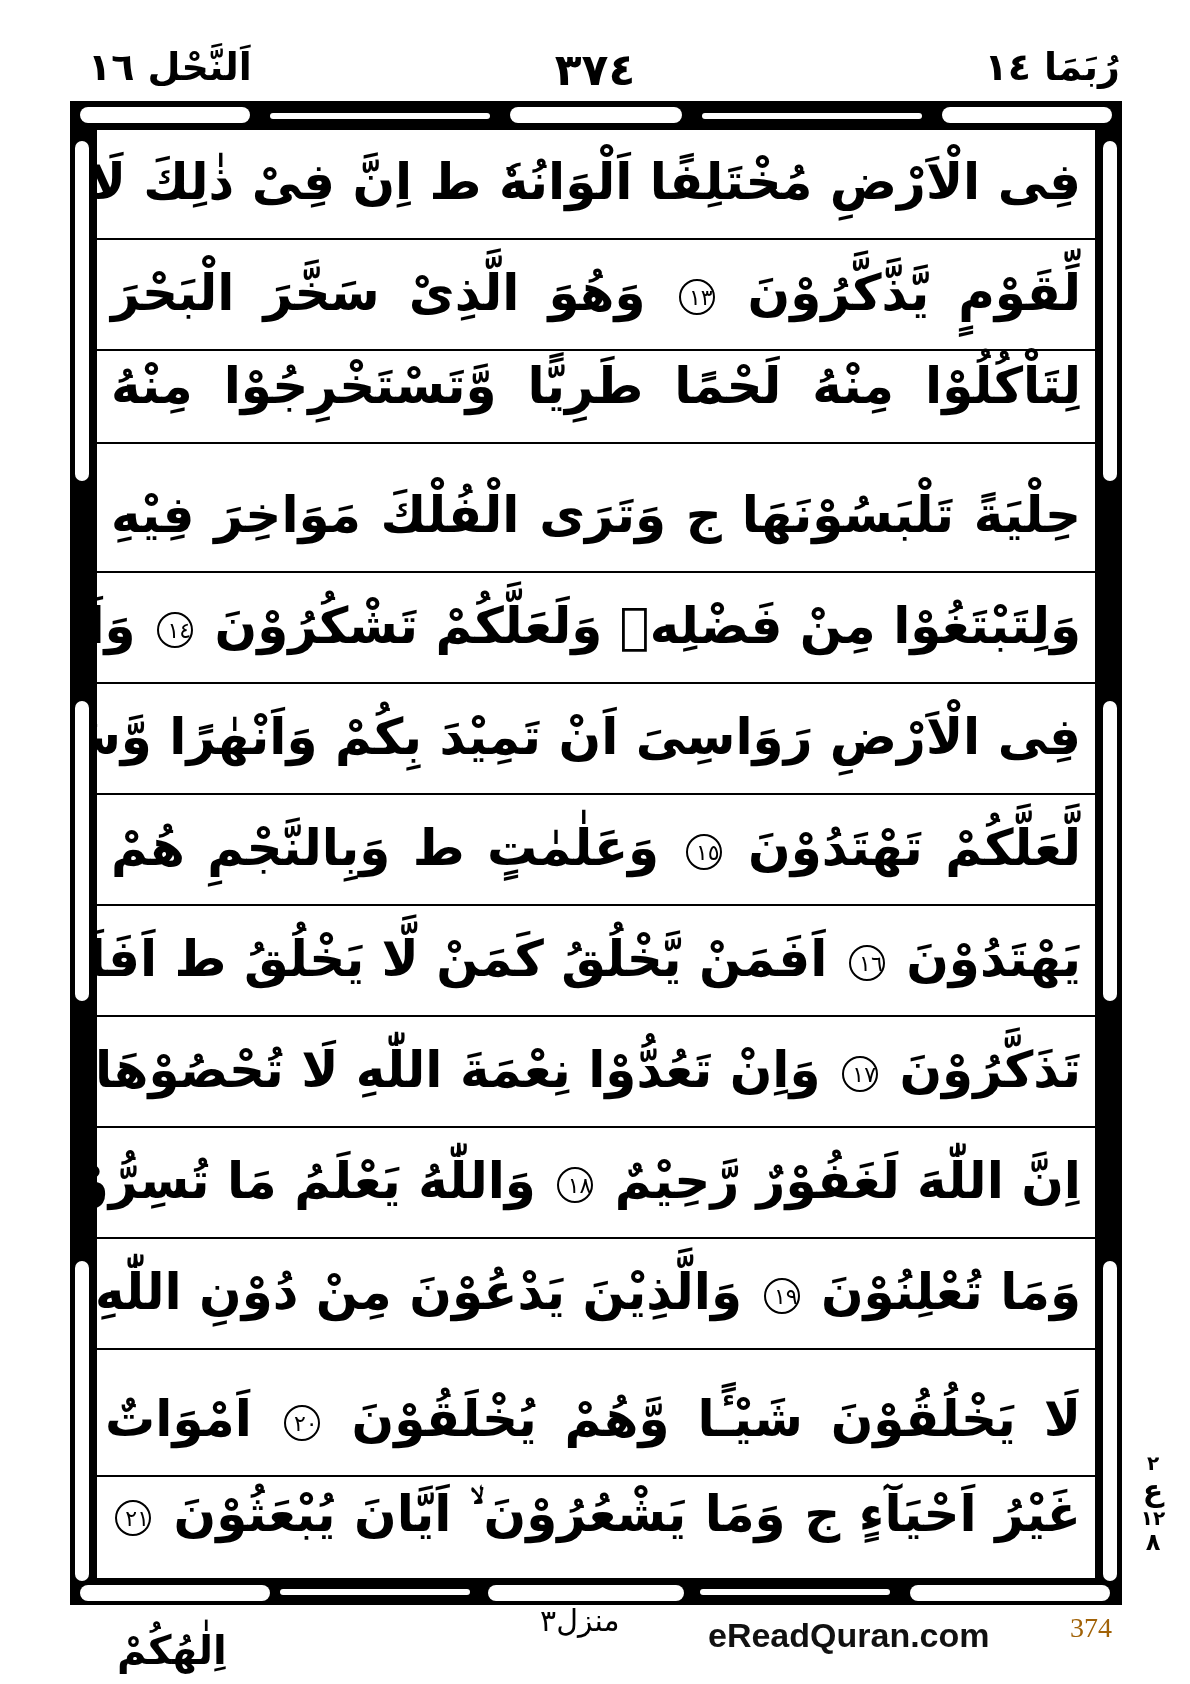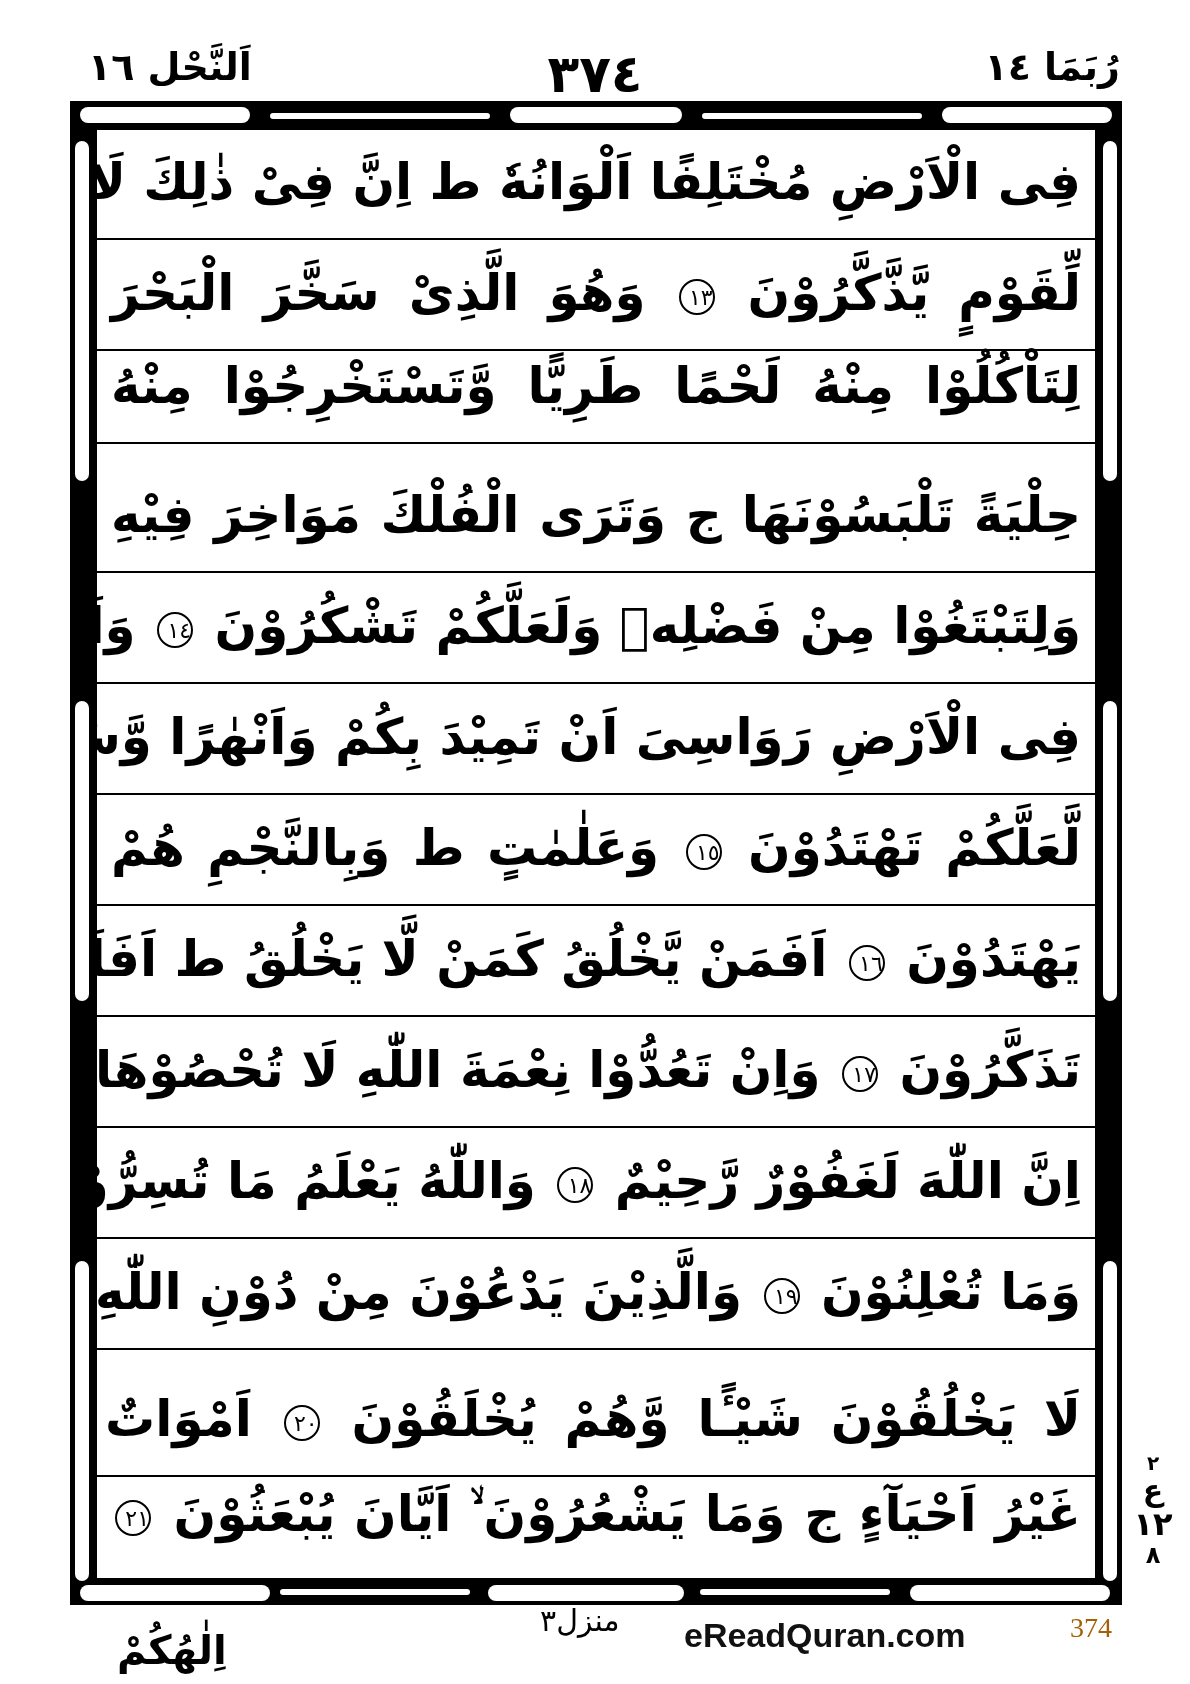--- a/index.html
+++ b/index.html
@@ -1,20 +1,20 @@
 <!DOCTYPE html>
 <html><head>
 <meta charset="utf-8">
 <style>
   html, body { margin:0; padding:0; background:#ffffff; }
   body { width:1190px; height:1684px; position:relative; overflow:hidden;
          font-family:"DejaVu Sans", sans-serif; color:#000; }
   .hdr { position:absolute; top:48px; font-size:38px; font-weight:bold; direction:rtl; line-height:1; }
   .hdr-surah { left:88px; }
-  .hdr-page { left:50%; transform:translateX(-50%); font-size:52px; }
+  .hdr-page { left:50%; transform:translateX(-50%); font-size:44px; }
   .hdr-juz { right:70px; }
 
   .frame { position:absolute; left:70px; top:101px; width:1052px; height:1504px;
            background:#000; box-sizing:border-box; }
   .frame-orn { position:absolute; background:#fff; }
   
   .orn-top, .orn-bot { height:16px; border-radius:8px; }
   .orn-side { width:14px; border-radius:7px; }
   .inner { position:absolute; left:25px; top:27px; right:25px; bottom:25px;
            background:#fff; border:2px solid #000; box-sizing:border-box; }
@@ -23,21 +23,21 @@
           font-family:"DejaVu Sans", sans-serif; font-weight:bold; font-size:50px;
           line-height:104px; white-space:nowrap; overflow:hidden; border-bottom:2px solid #000; }
   .line:last-child { border-bottom:none; }
   .aya { display:inline-block; font-size:22px; border:2px solid #000; border-radius:50%;
          width:36px; height:36px; line-height:34px; text-align:right; vertical-align:middle;
          margin:0 4px; font-weight:normal; box-sizing:border-box; }
   .ruku { position:absolute; left:1128px; top:1452px; width:50px; text-align:center;
           font-size:30px; font-weight:bold; line-height:1.1; direction:rtl; }
   .foot-left { position:absolute; left:80px; top:1630px; font-size:40px; font-weight:bold; direction:rtl; line-height:1;margin-left:37px; }
   .foot-manzil { position:absolute; left:540px; top:1606px; font-size:30px; direction:rtl; line-height:1; }
-  .foot-site { position:absolute; left:684px; top:1618px; font-family:"Liberation Sans", sans-serif;
+  .foot-site { position:absolute; left:708px; top:1618px; font-family:"Liberation Sans", sans-serif;
                font-weight:bold; font-size:34px; color:#111; line-height:1; }
   .foot-num { position:absolute; left:1070px; top:1614px; font-family:"Liberation Serif", serif;
               font-size:28px; color:#a16207; line-height:1; }
 </style>
 </head>
 <body>
 
 <div class="hdr hdr-surah">اَلنَّحْل ١٦</div>
 <div class="hdr hdr-page">٣٧٤</div>
 <div class="hdr hdr-juz">رُبَمَا ١٤</div>
@@ -73,20 +73,20 @@
     <div class="line" style="top:999px;"><span>اِنَّ اللّٰهَ لَغَفُوْرٌ رَّحِيْمٌ</span> <span class="aya">١٨</span> <span>وَاللّٰهُ يَعْلَمُ مَا تُسِرُّوْنَ</span></div>
     <div class="line" style="top:1110px;"><span>وَمَا تُعْلِنُوْنَ</span> <span class="aya">١٩</span> <span>وَالَّذِيْنَ يَدْعُوْنَ مِنْ دُوْنِ اللّٰهِ</span></div>
     <div class="line" style="top:1237px;padding-left:8px;"><span>لَا يَخْلُقُوْنَ شَيْـًٔا وَّهُمْ يُخْلَقُوْنَ</span> <span class="aya">٢٠</span> <span>اَمْوَاتٌ</span></div>
     <div class="line" style="top:1332px;border-bottom:none;"><span>غَيْرُ اَحْيَآءٍ ج وَمَا يَشْعُرُوْنَ ۙ اَيَّانَ يُبْعَثُوْنَ</span> <span class="aya">٢١</span></div>
   </div>
 </div>
 
 <div class="ruku">
   <div style="font-size:20px;">٢</div>
   <div>ع</div>
-  <div style="font-size:32px;">١٢</div>
+  <div style="font-size:20px;">١٢</div>
   <div style="font-size:24px;">٨</div>
 </div>
 
 <div class="foot-left">اِلٰهُكُمْ</div>
 <div class="foot-manzil">منزل٣</div>
 <div class="foot-site">eReadQuran.com</div>
 <div class="foot-num">374</div>
 
 </body></html>

